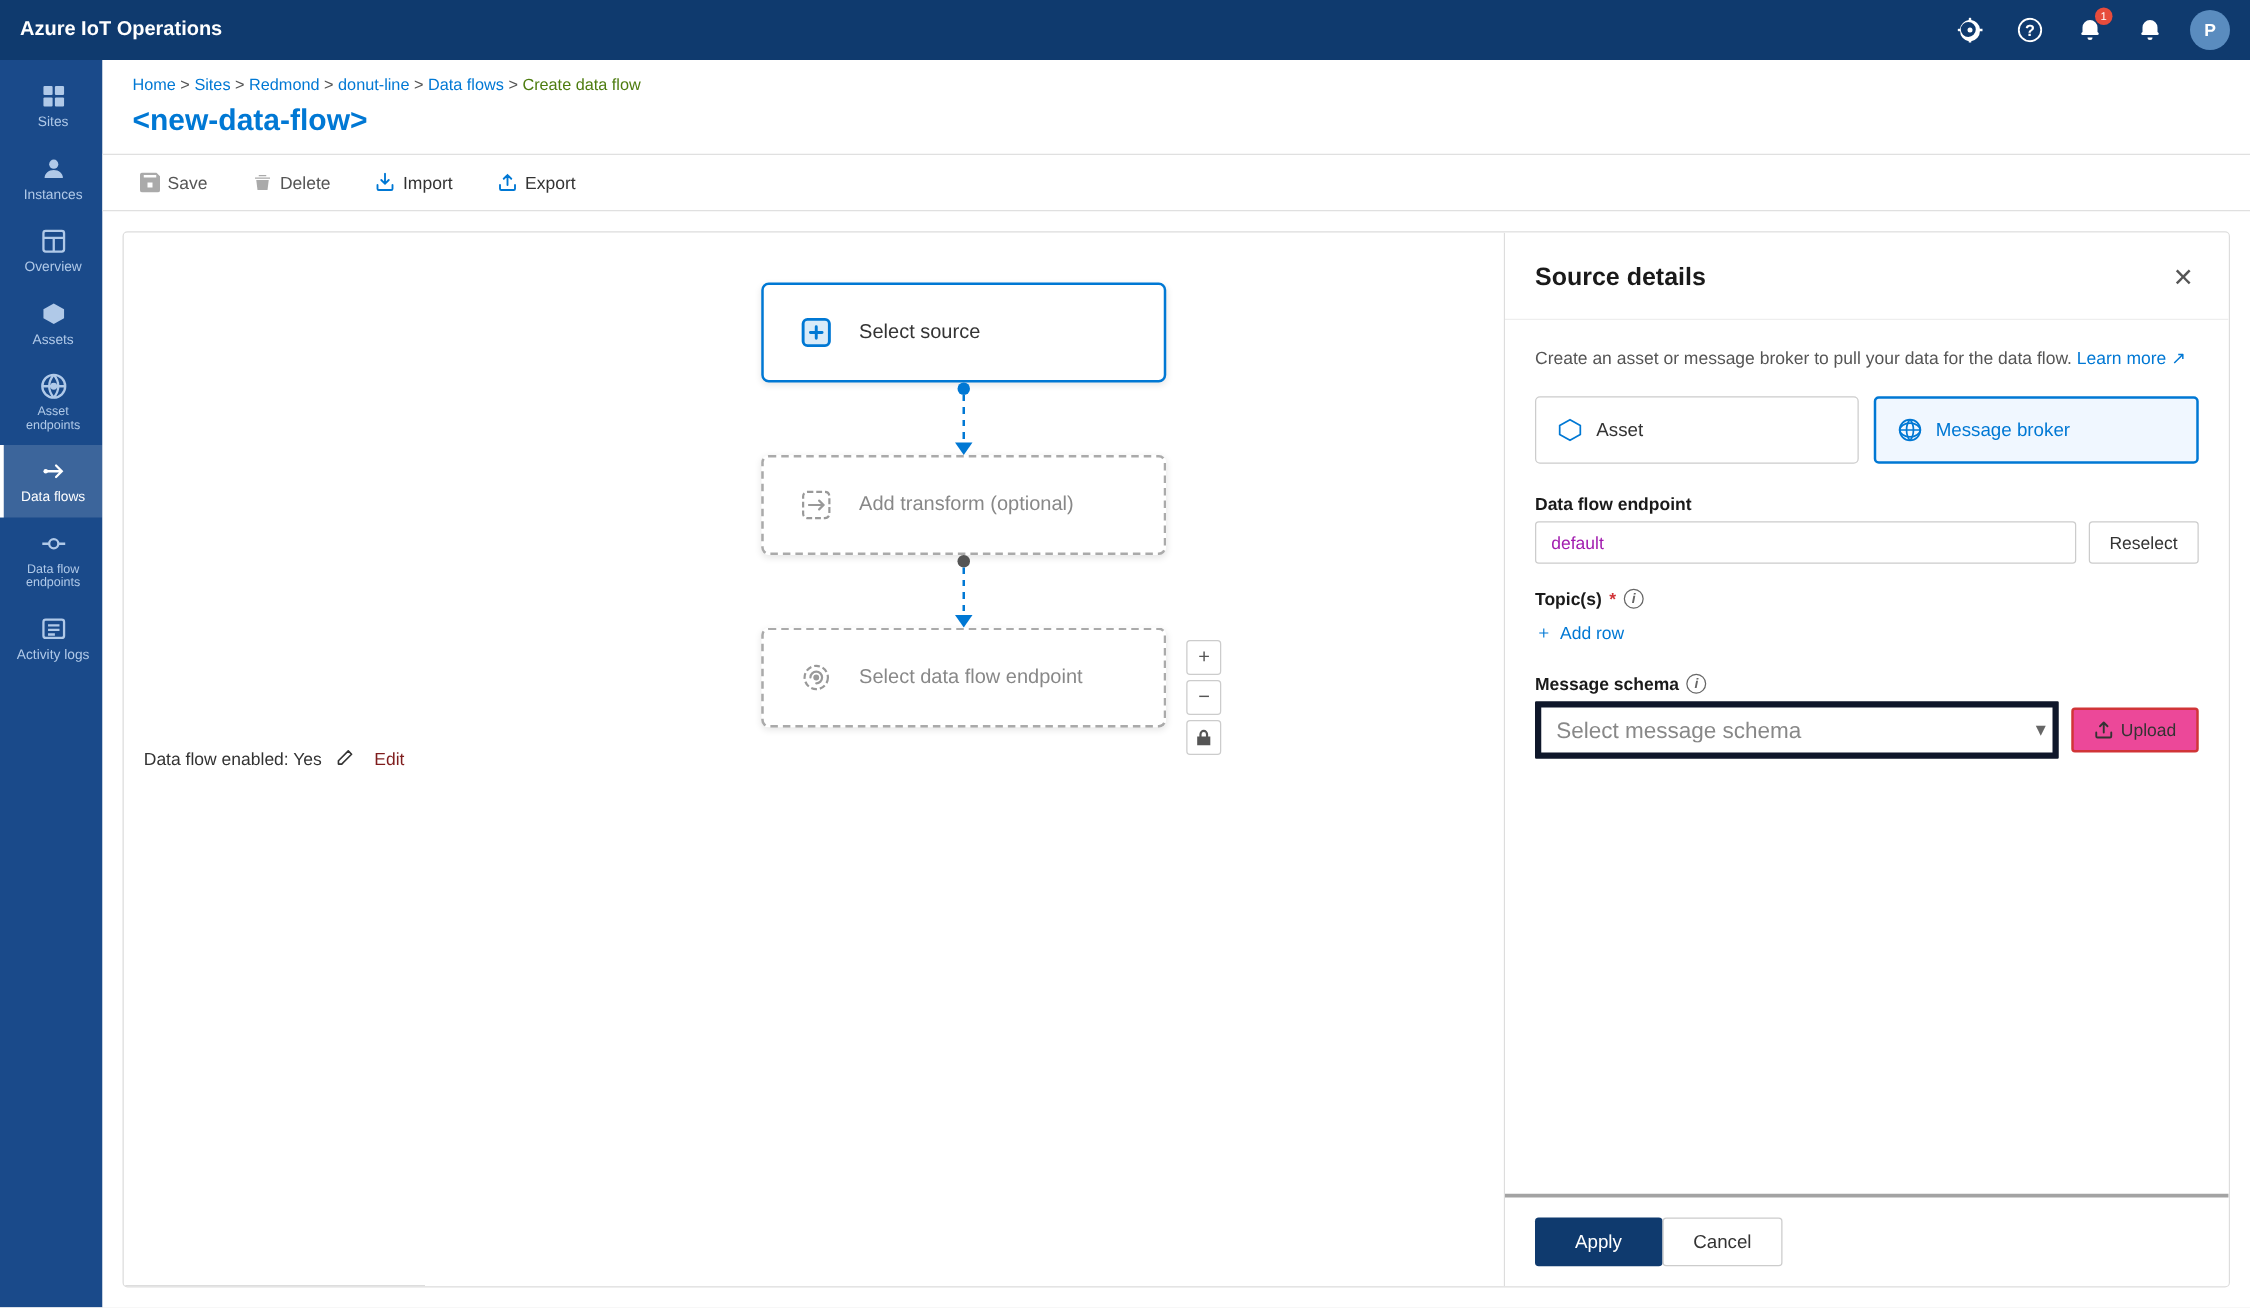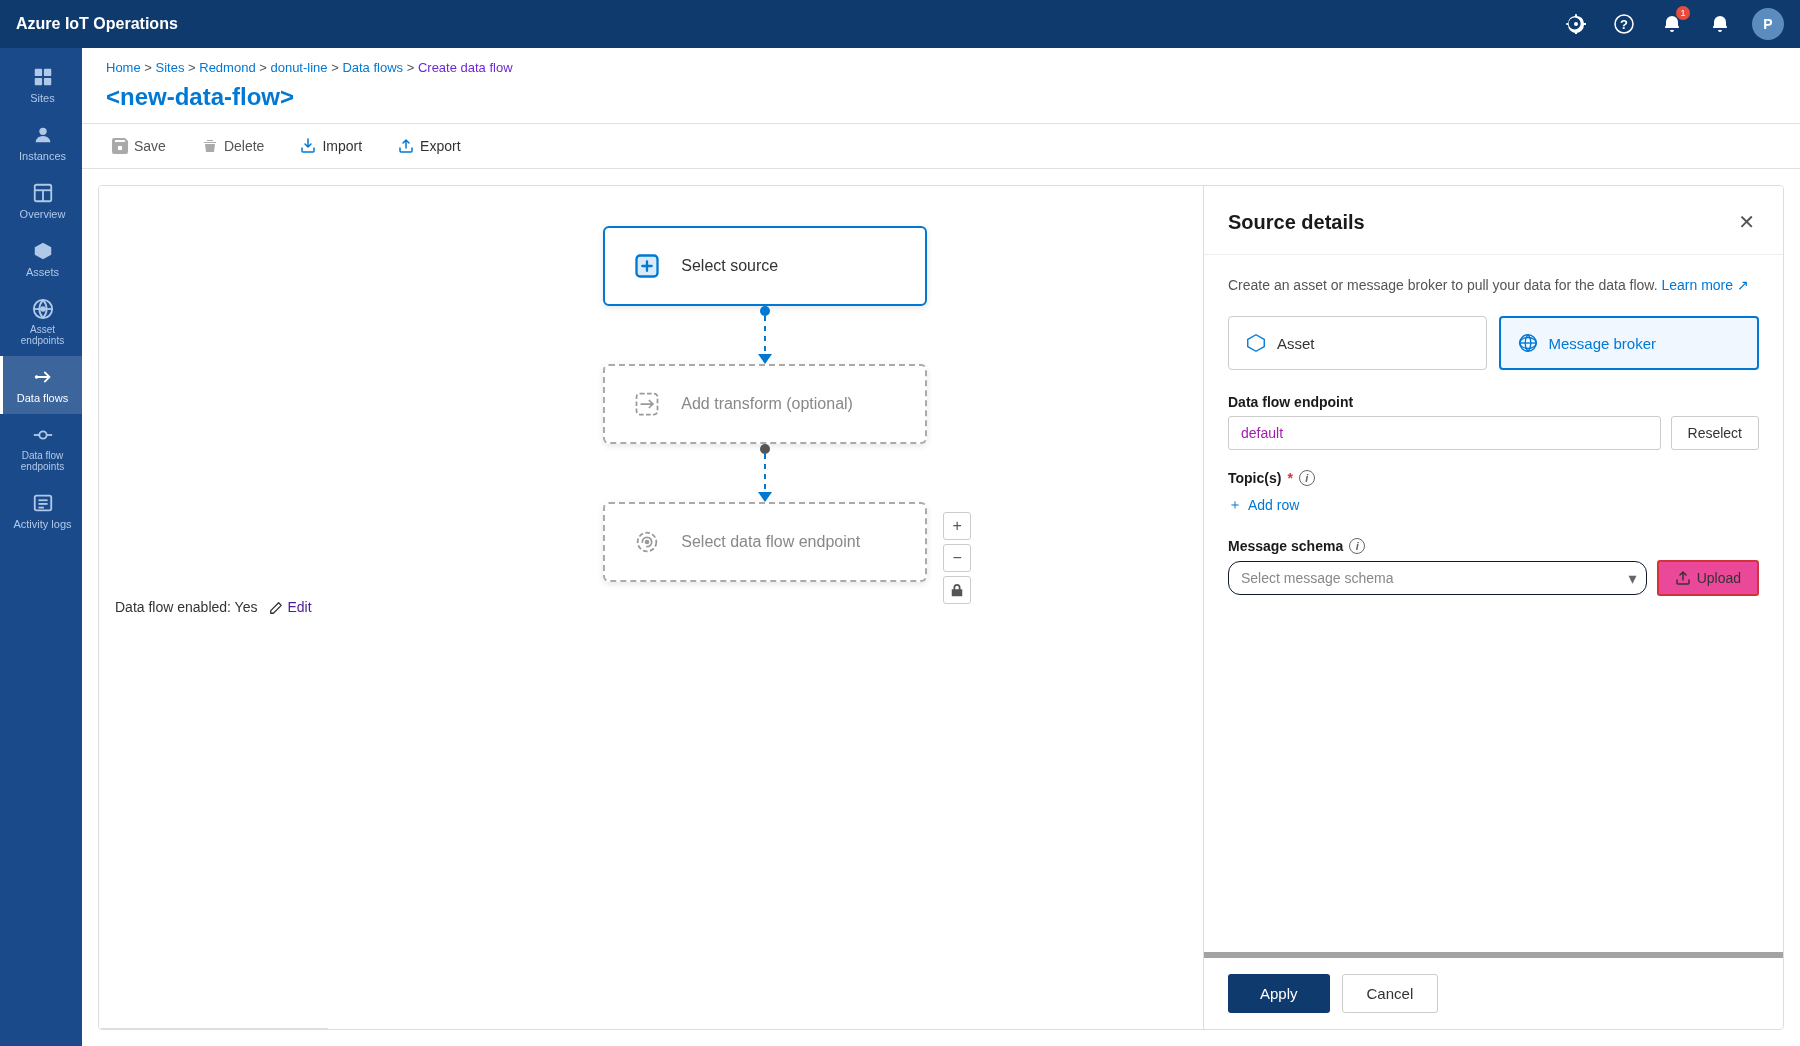--- a/index.html
+++ b/index.html
@@ -112,21 +112,21 @@
       overflow: hidden;
     }
 
     
     .breadcrumb-bar {
       padding: 12px 24px 4px;
       font-size: 13px;
       color: #555;
     }
     .breadcrumb-bar a { color: #0078d4; text-decoration: none; }
-    .breadcrumb-bar span { color: #6d28d9; }
+    .breadcrumb-bar span { color: #4d7c0f; }
 
     
     .page-title {
       padding: 4px 24px 12px;
       font-size: 24px;
       font-weight: 600;
       color: #0078d4;
     }
 
     
@@ -170,26 +170,26 @@
       gap: 12px;
       padding: 10px 16px;
       background: white;
       border-bottom: 1px solid #ddd;
       font-size: 14px;
       color: #333;
       flex-shrink: 0;
     }
     .flow-edit-btn {
       display: flex;
-      align-items: flex-end;
-      gap: 4px;
+      align-items: flex-start;
+      gap: 16px;
       background: none;
       border: none;
       cursor: pointer;
-      color: #4c1d95;
+      color: #7f1d1d;
       font-size: 14px;
     }
     .canvas-inner {
       flex: 1;
       background: white;
       position: relative;
       display: flex;
       flex-direction: column;
       align-items: center;
       padding-top: 40px;
@@ -418,23 +418,23 @@
       gap: 10px;
       align-items: center;
     }
     .schema-select-wrapper {
       flex: 1;
       position: relative;
     }
     .schema-select {
       width: 100%;
       padding: 8px 32px 8px 12px;
-      border: 1px solid #0f172a;
-      border-radius: 12px;
-      font-size: 14px;
+      border: 5px solid #0f172a;
+      border-radius: 1px;
+      font-size: 18px;
       color: #888;
       background: white;
       appearance: none;
       cursor: pointer;
     }
     .schema-select-arrow {
       position: absolute;
       right: 10px;
       top: 50%;
       transform: translateY(-50%);
@@ -451,23 +451,22 @@
       color: #333;
       display: flex;
       align-items: center;
       gap: 6px;
       font-weight: 500;
     }
 
     
     .side-panel-footer {
       padding: 16px 24px;
-      border-top: 6px solid #a3a3a3;
-      display: flex;
-      gap: 12px;
+      border-top: 3px solid #a3a3a3;
+      display: flex;
     }
     .apply-btn {
       padding: 10px 32px;
       background: #0f3a6e;
       color: white;
       border: none;
       border-radius: 3px;
       cursor: pointer;
       font-size: 15px;
       font-weight: 500;

